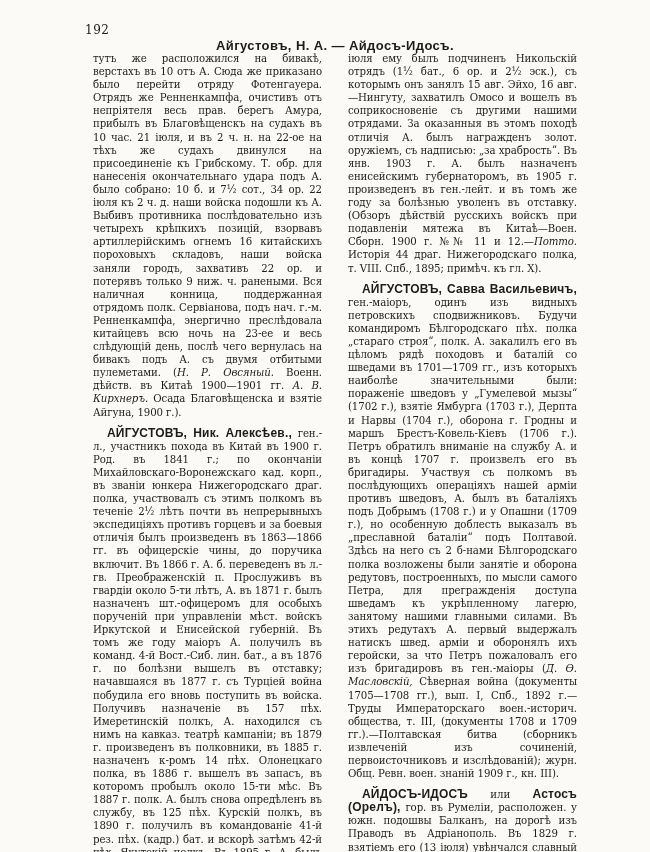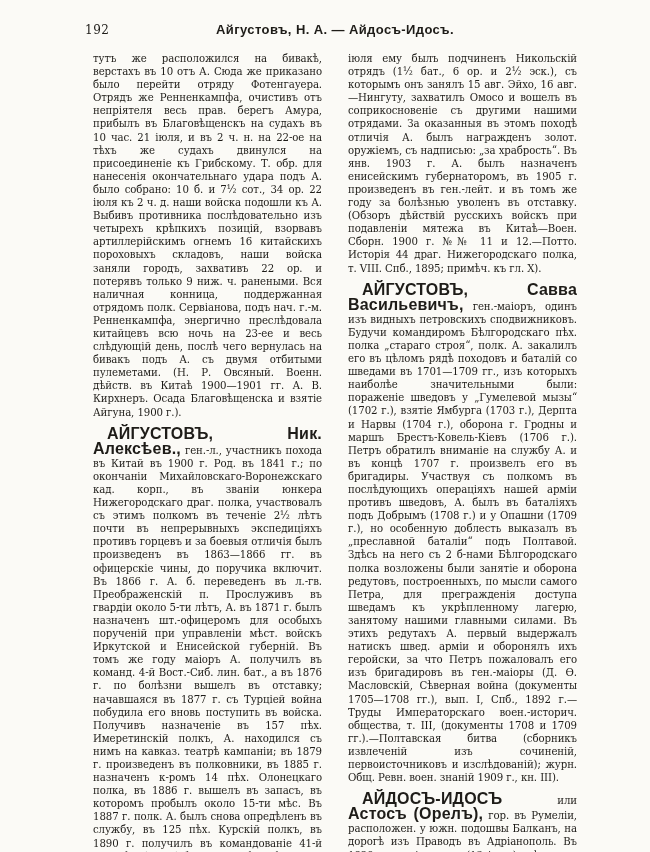--- a/index.html
+++ b/index.html
@@ -24,21 +24,21 @@
   }
   .page-number {
     position: absolute;
     left: 0;
     top: 1px;
     font-family: "DejaVu Serif", serif;
     font-size: 12px;
     letter-spacing: 0.5px;
   }
   .running-title {
-    margin: 0;
+    margin: 16px;
     text-align: center;
     font-family: "Liberation Sans", "DejaVu Sans", sans-serif;
     font-weight: bold;
     font-size: 13px;
     letter-spacing: 0.4px;
   }
   .columns {
     position: absolute;
     top: 44px;
     left: 85px;
@@ -56,24 +56,25 @@
   }
   .para {
     margin: 8px;
   }
   .para.indent {
     text-indent: 14px;
   }
   .headword {
     font-family: "Liberation Sans", "DejaVu Sans", sans-serif;
     font-weight: bold;
-    font-size: 16px;
+    font-size: 12px;
     letter-spacing: 0.2px;
   }
   .ital {
+    font-style: italic;
   }
 </style>
 </head>
 <body>
 
 <div class="page">
   <header class="page-header">
     <span class="page-number">192</span>
     <h1 class="running-title">Айгустовъ, Н. А. — Айдосъ-Идосъ.</h1>
   </header>

